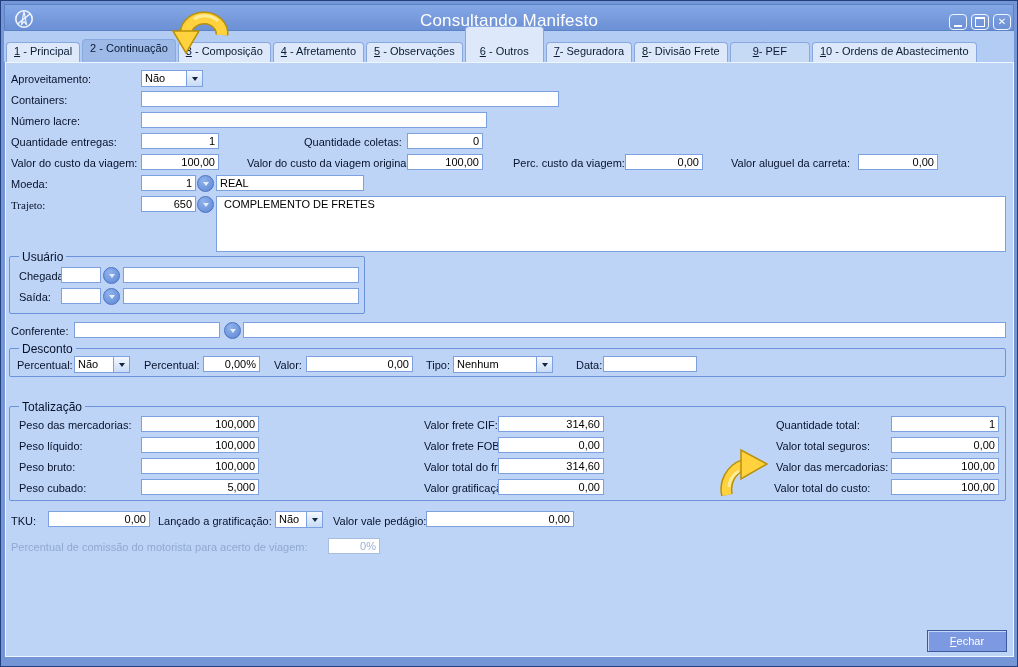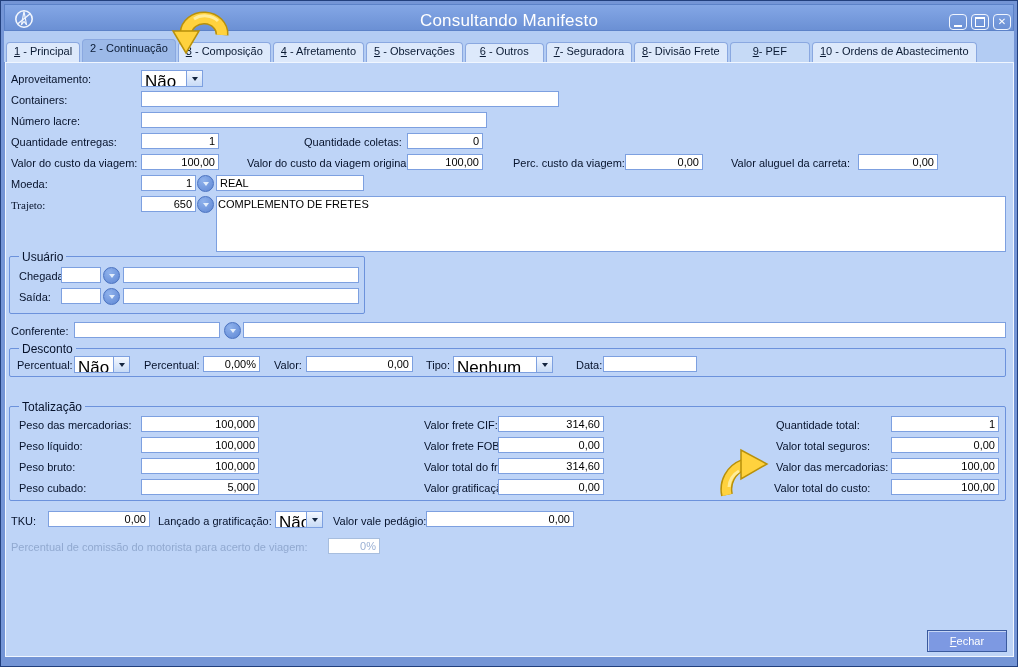--- a/index.html
+++ b/index.html
@@ -24,23 +24,23 @@
   .accel{text-decoration:underline;}
   .page{position:absolute;left:4px;top:61px;width:1009px;height:595px;background:#bed4f7;
     border:1px solid #f0f6ff;box-sizing:border-box;}
   .lbl{position:absolute;font-size:11px;color:#06122b;white-space:nowrap;}
   .lbl.dis{color:#91a9d0;}
   .txt{position:absolute;height:16px;border:1px solid #7da0e0;background:#fff;color:#000;
     font-family:"Liberation Sans",sans-serif;font-size:11px;padding:0 3px;box-sizing:border-box;outline:none;}
   .txt.num{text-align:right;}
   .txt.dis{border-color:#a8bede;color:#9ab0d4;}
   .area{position:absolute;border:1px solid #7da0e0;background:#fff;color:#000;
-    font-size:11px;padding:1px 1px;box-sizing:border-box;}
+    font-size:11px;padding:1px 7px;box-sizing:border-box;}
   .combo{position:absolute;height:17px;border:1px solid #7da0e0;background:#fff;display:flex;box-sizing:border-box;}
-  .combo .cval{flex:1;font-size:17px;color:#000;padding:1px 3px;overflow:hidden;white-space:nowrap;}
+  .combo .cval{flex:1;font-size:11px;color:#000;padding:1px 3px;overflow:hidden;white-space:nowrap;}
   .combo .cbtn{width:15px;background:linear-gradient(#f4f8ff,#c8dbf6);border-left:1px solid #7da0e0;
     display:flex;align-items:center;justify-content:center;}
   .tri{width:0;height:0;border-left:3px solid transparent;border-right:3px solid transparent;border-top:4px solid #14253f;}
   .lookup{position:absolute;width:17px;height:17px;border-radius:50%;
     background:radial-gradient(circle at 35% 30%,#8fb2ec,#5f87d4);border:1px solid #4a72c0;
     box-sizing:border-box;display:flex;align-items:center;justify-content:center;}
   .lookup .tri{border-left:3px solid transparent;border-right:3px solid transparent;border-top:4px solid #e3eefc;}
   .grp{position:absolute;border:1px solid #6c92dc;border-radius:2px;box-sizing:border-box;}
   .grplbl{position:absolute;font-size:12px;color:#06122b;background:#bed4f7;padding:0 3px;white-space:nowrap;}
   .btn{position:absolute;background:#7d99e2;border:1px solid #3a5a9e;box-shadow:inset 1px 1px 0 #c6d6f6;
@@ -74,21 +74,21 @@
   </div>
 
   <div class="band"></div>
 
   <div class="tabstrip">
     <div class="tab"><span class="accel">1</span><span> - Principal</span></div>
     <div class="tab active"><span class="accel"></span><span>2 - Continuação</span></div>
     <div class="tab"><span class="accel">3</span><span> - Composição</span></div>
     <div class="tab"><span class="accel">4</span><span> - Afretamento</span></div>
     <div class="tab"><span class="accel">5</span><span> - Observações</span></div>
-    <div class="tab" style="padding:1px 14px 0;margin-top:40px;"><span class="accel">6</span><span> - Outros</span></div>
+    <div class="tab" style="padding:18px 14px 0;margin-top:40px;"><span class="accel">6</span><span> - Outros</span></div>
     <div class="tab"><span class="accel">7</span><span>- Seguradora</span></div>
     <div class="tab"><span class="accel">8</span><span>- Divisão Frete</span></div>
     <div class="tab tinted" style="padding:2px 22px 0;"><span class="accel">9</span><span>- PEF</span></div>
     <div class="tab"><span class="accel">1</span><span>0 - Ordens de Abastecimento</span></div>
   </div>
 
   <div class="page"></div>
 
   <span class="lbl" style="left:10px;top:72px;">Aproveitamento:</span>
   <div class="combo" style="left:140px;top:69px;width:62px;">

